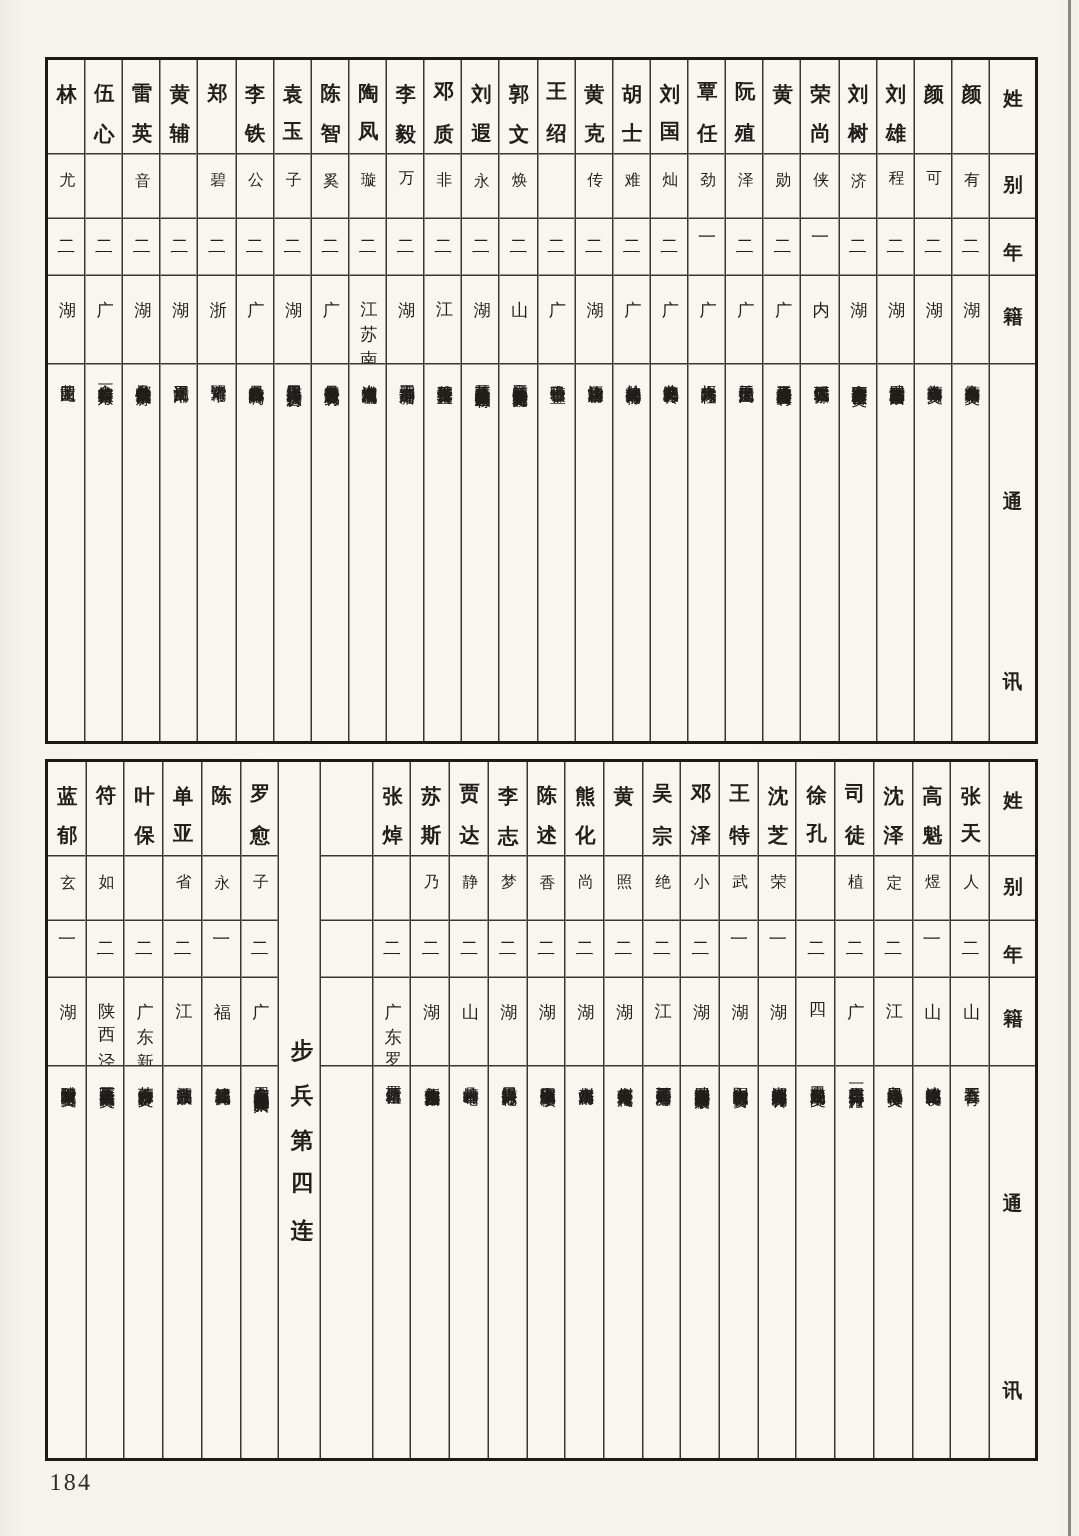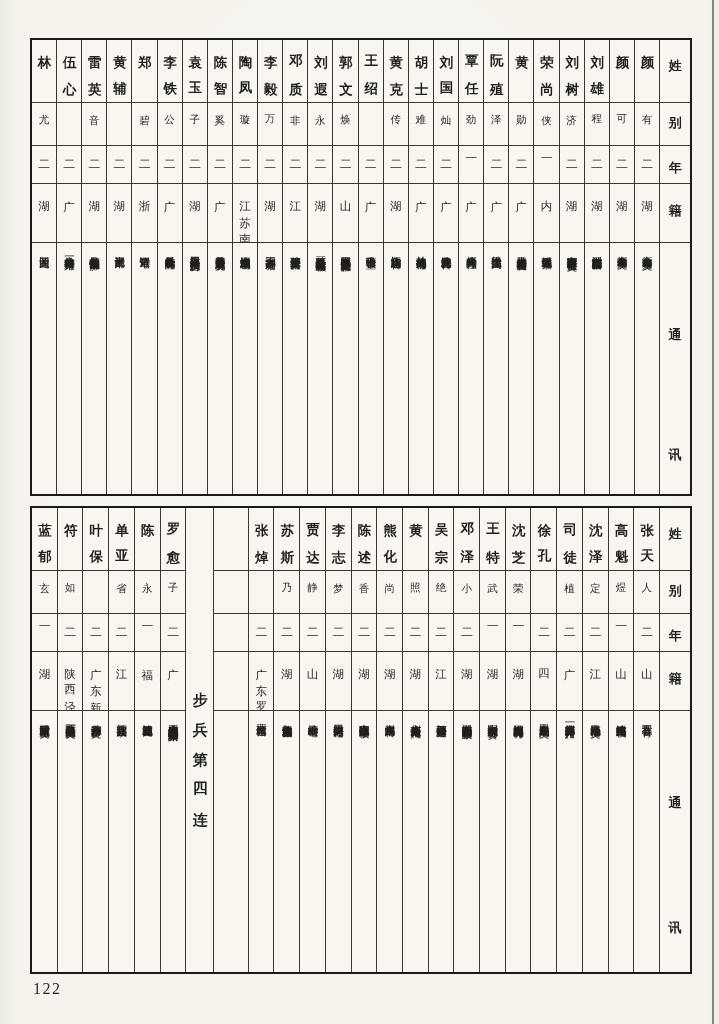--- a/index.html
+++ b/index.html
@@ -915,15 +915,15 @@
           <span class="vtxt">一七</span>
         </div>
         <div class="cell origin">
           <span class="vtxt">湖南</span>
         </div>
         <div class="cell addr">
           <span class="vtxt">醴陵豆田文家村蓝宅交</span>
         </div>
       </div>
     </div>
-  <div class="page-number">122</div>
+  <div class="page-number">184</div>
   <div class="edge-line"></div>
 </div>
 
 </body></html>

